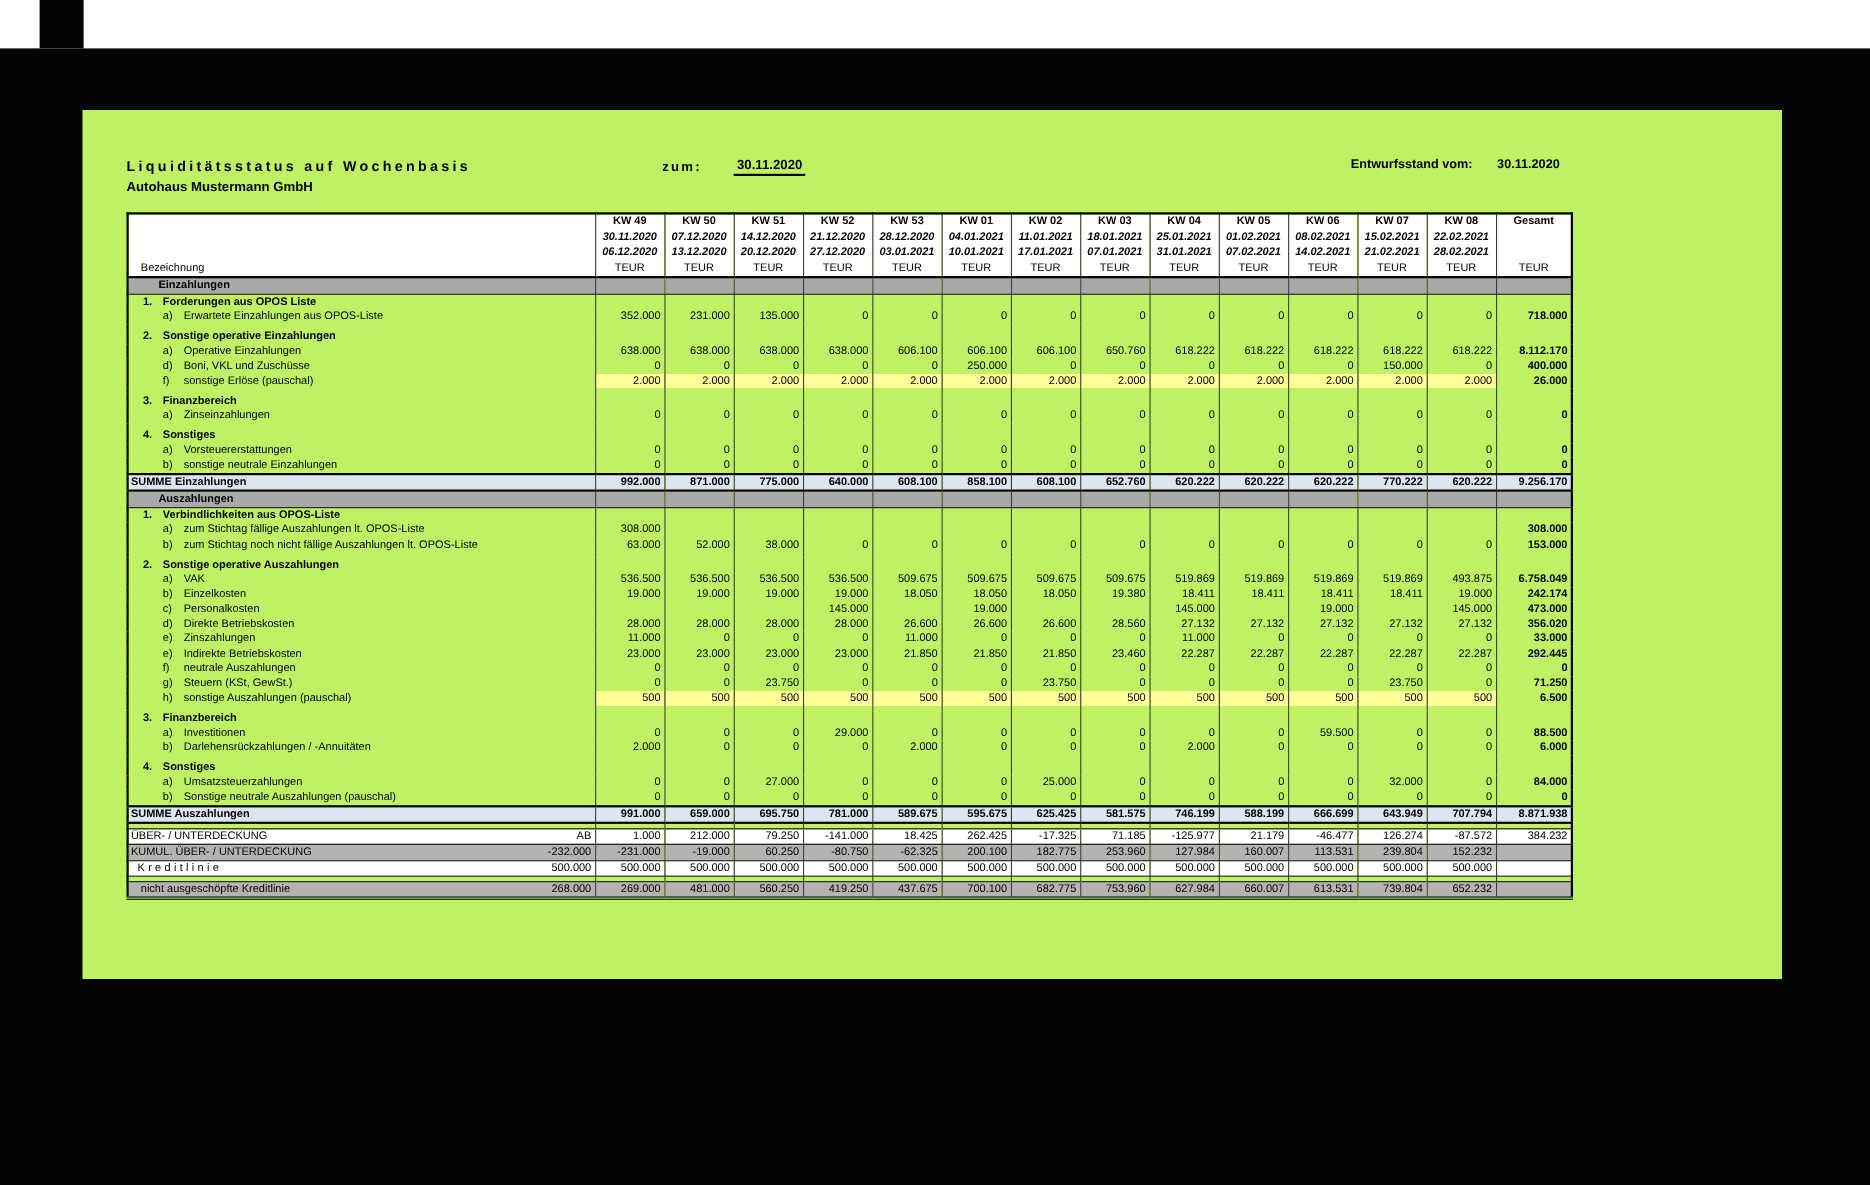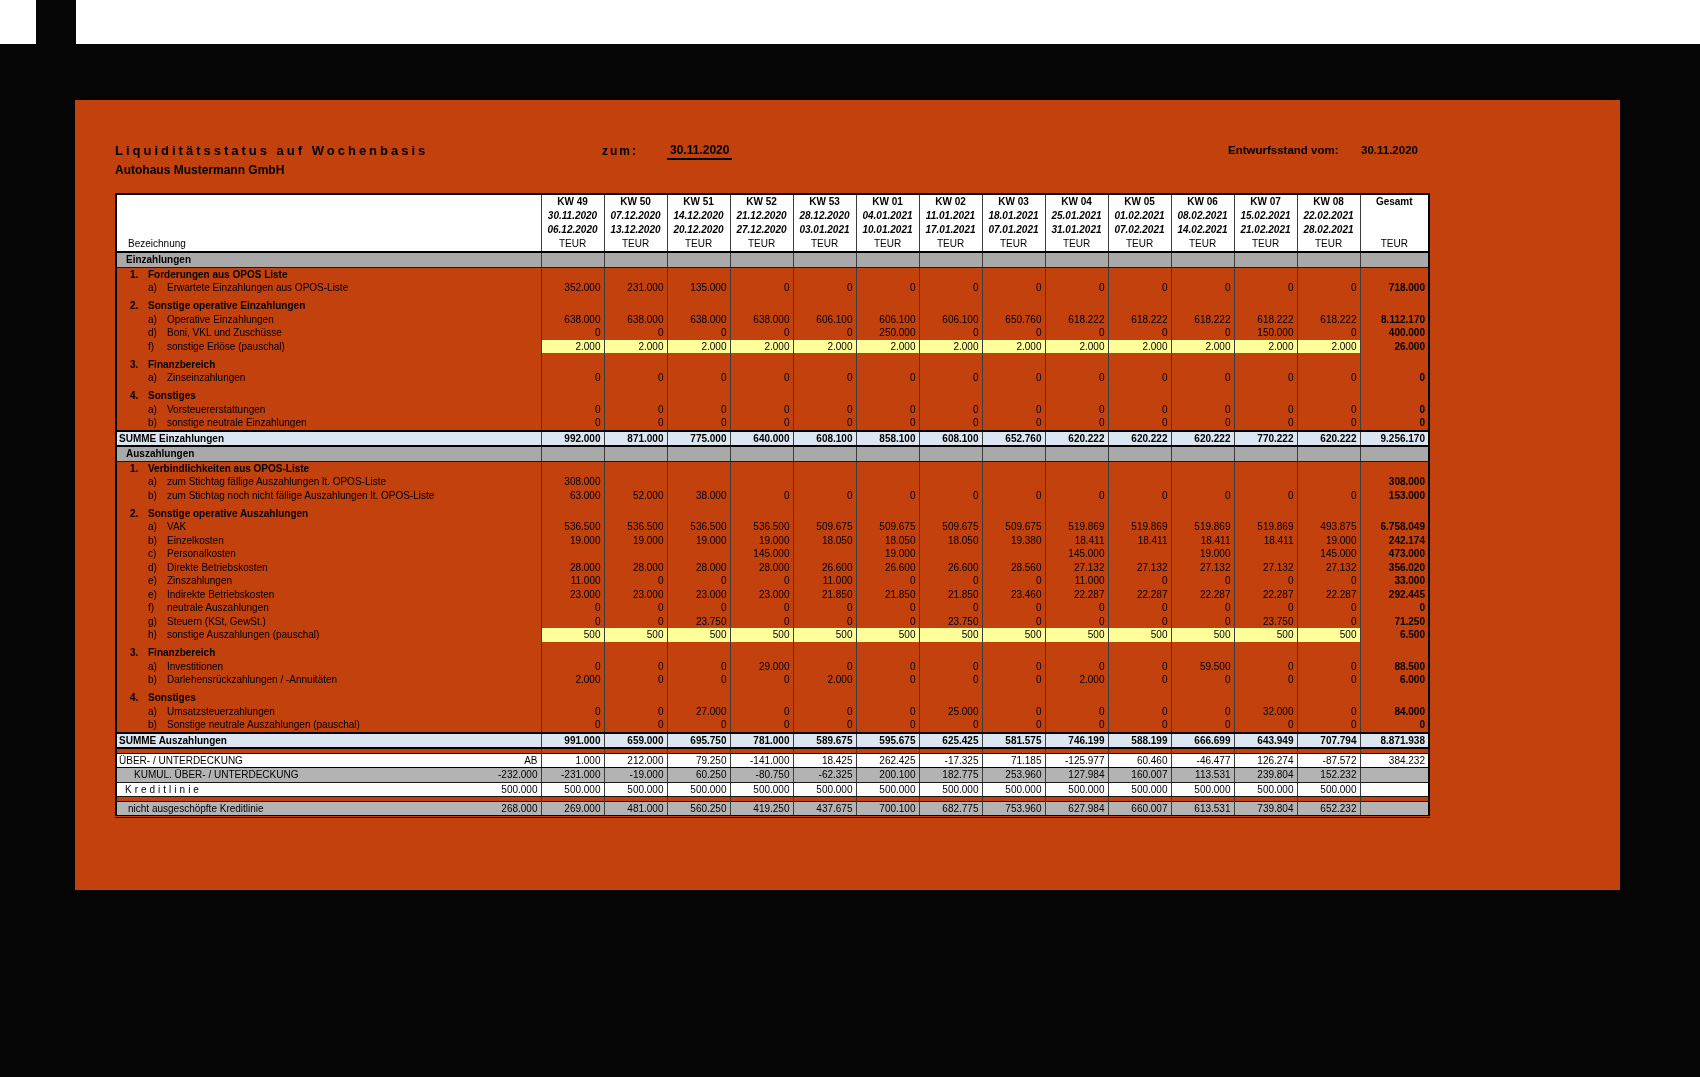--- a/index.html
+++ b/index.html
@@ -2,21 +2,21 @@
 <html style="--hl: #ffff99; --band: #a9a9a9; --band2: #b3b3b3; --sum: #dce6f1;"><head>
 <meta charset="utf-8">
 <style>
   html,body{margin:0;padding:0;}
   body{
     width:1700px;height:1077px;position:relative;background:#050505;
     font-family:"Liberation Sans",sans-serif;color:#000;overflow:hidden;
   }
   .top-strip{position:absolute;left:0;top:0;width:1700px;height:44px;background:#ffffff;}
   .top-strip-block{position:absolute;left:36px;top:0;width:40px;height:44px;background:#050505;}
-  .page{position:absolute;left:75px;top:100px;width:1545px;height:790px;background:#c2410c;}
+  .page{position:absolute;left:75px;top:100px;width:1545px;height:790px;background:#bef264;}
 
   
   .doc-title{position:absolute;left:40px;top:43px;font-size:13px;font-weight:bold;letter-spacing:3px;}
   .doc-company{position:absolute;left:40px;top:63px;font-size:12px;font-weight:bold;text-align:center;}
   .zum-label{position:absolute;left:527px;top:44px;font-size:12px;font-weight:bold;letter-spacing:2px;}
   .zum-date{position:absolute;left:592px;top:43px;font-size:12px;font-weight:bold;border-bottom:2px solid #000;padding:0 3px 1px 3px;}
   .entwurf-label{position:absolute;left:1153px;top:44px;font-size:11.5px;font-weight:bold;}
   .entwurf-date{position:absolute;left:1286px;top:44px;font-size:11.5px;font-weight:bold;}
 
   
@@ -32,21 +32,21 @@
   .h-date{font-weight:bold;font-style:italic;}
   .h-unit{font-weight:normal;}
   .h-bez{text-align:left;padding-left:11px;font-weight:normal;height:14px;line-height:14px;}
   .h-ges{font-weight:bold;}
 
   td.lab{text-align:left;}
   td.v{text-align:right;padding-right:3px;}
   td.ges{text-align:right;padding-right:3px;font-weight:bold;}
 
   tr.r-section td{background:var(--band,#a9a9a9);border-top:1px solid #1a1a1a;border-bottom:1px solid #1a1a1a;}
-  tr.r-section td.lab{font-weight:bold;padding-left:9px;}
+  tr.r-section td.lab{font-weight:bold;padding-left:27px;}
 
   tr.r-group td.lab{font-weight:bold;padding-left:13px;}
   .num{display:inline-block;width:18px;}
   tr.r-item td.lab{padding-left:31px;}
   .let{display:inline-block;width:19px;}
 
   td.hl{background:var(--hl,#ffff99);}
 
   tr.r-sum td{background:var(--sum,#dce6f1);font-weight:bold;border-top:2px solid #000;border-bottom:2px solid #000;}
   tr.r-sum td.lab{padding-left:2px;}
@@ -54,21 +54,21 @@
   tr.r-spacer td{height:4.5px;line-height:4.5px;}
   tr.r-gap td{height:3.5px;line-height:3.5px;}
 
   tr.r-total td{font-weight:normal;}
   tr.r-total td.lab{display:table-cell;}
   tr.r-total td.lab .flexlab{display:flex;justify-content:space-between;align-items:flex-end;}
   tr.r-total td.lab .flexlab .lv{padding-right:3px;}
   tr.s-ueber td{border-top:1.5px solid #000;border-bottom:1.5px solid #000;background:#fff;}
   tr.s-ueber td.lab{padding-left:2px;}
   tr.s-kumul td{background:var(--band2,#b3b3b3);border-bottom:1px solid #1a1a1a;}
-  tr.s-kumul td.lab{padding-left:17px;}
+  tr.s-kumul td.lab{padding-left:2px;}
   tr.s-kredit td{background:#fff;border-bottom:1px solid #1a1a1a;}
   tr.s-kredit td.lab{padding-left:8px;letter-spacing:3px;}
   tr.s-kredit td.lab .flexlab .lv{letter-spacing:0;}
   tr.s-restkredit td{background:var(--band2,#b3b3b3);border-top:1px solid #1a1a1a;border-bottom:3px double #000;}
   tr.s-restkredit td.lab{padding-left:11px;}
 </style>
 </head>
 <body>
 
 <div class="top-strip">
@@ -900,21 +900,21 @@
             </td>
             <td class="v">1.000</td>
             <td class="v">212.000</td>
             <td class="v">79.250</td>
             <td class="v">-141.000</td>
             <td class="v">18.425</td>
             <td class="v">262.425</td>
             <td class="v">-17.325</td>
             <td class="v">71.185</td>
             <td class="v">-125.977</td>
-            <td class="v">60.460</td>
+            <td class="v">21.179</td>
             <td class="v">-46.477</td>
             <td class="v">126.274</td>
             <td class="v">-87.572</td>
             <td class="ges">384.232</td>
           </tr>
           <tr class="r-total s-kumul">
             <td class="lab">
               <div class="flexlab">
                 <span>KUMUL. ÜBER- / UNTERDECKUNG</span>
                 <span class="lv">-232.000</span>

